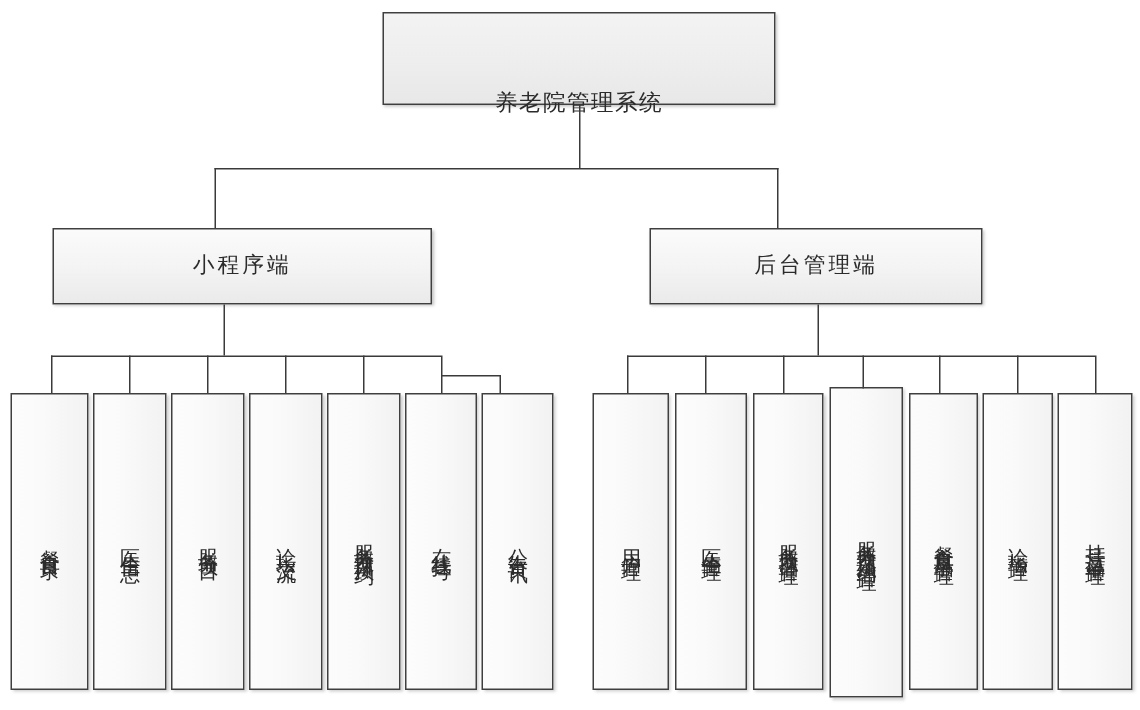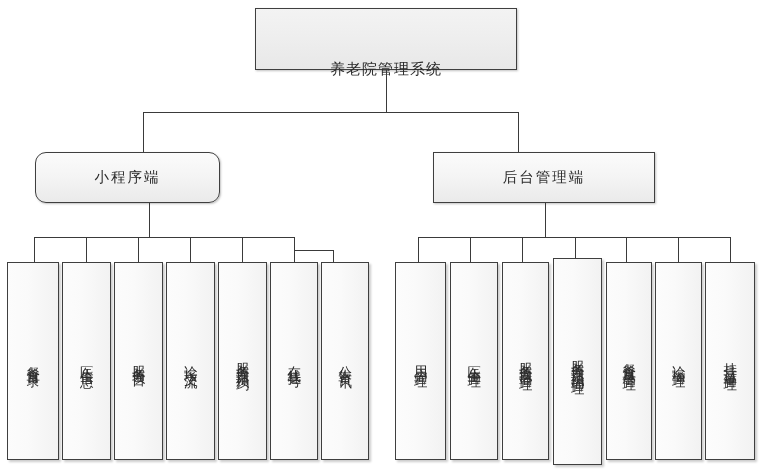--- a/index.html
+++ b/index.html
@@ -79,21 +79,21 @@
       <br>
       <span>养老院管理系统</span>
     </span>
   </div>
 
   <div class="line v" style="left:386px; top:70px;  height:42px;"></div>
   <div class="line h" style="left:143px; top:112px; width:376px;"></div>
   <div class="line v" style="left:143px; top:112px; height:40px;"></div>
   <div class="line v" style="left:518px; top:112px; height:40px;"></div>
 
-  <div class="node level2" style="left:35px; top:152px; width:185px; height:51px;border-radius:11px;">
+  <div class="node level2" style="left:35px; top:152px; width:253px; height:51px;">
     <span class="txt">小程序端</span>
   </div>
 
   <div class="node level2" style="left:433px; top:152px; width:222px; height:51px;">
     <span class="txt">后台管理端</span>
   </div>
 
   <div class="line v" style="left:149px; top:203px; height:34px;"></div>
   <div class="line h" style="left:34px;  top:237px; width:260px;"></div>
 

